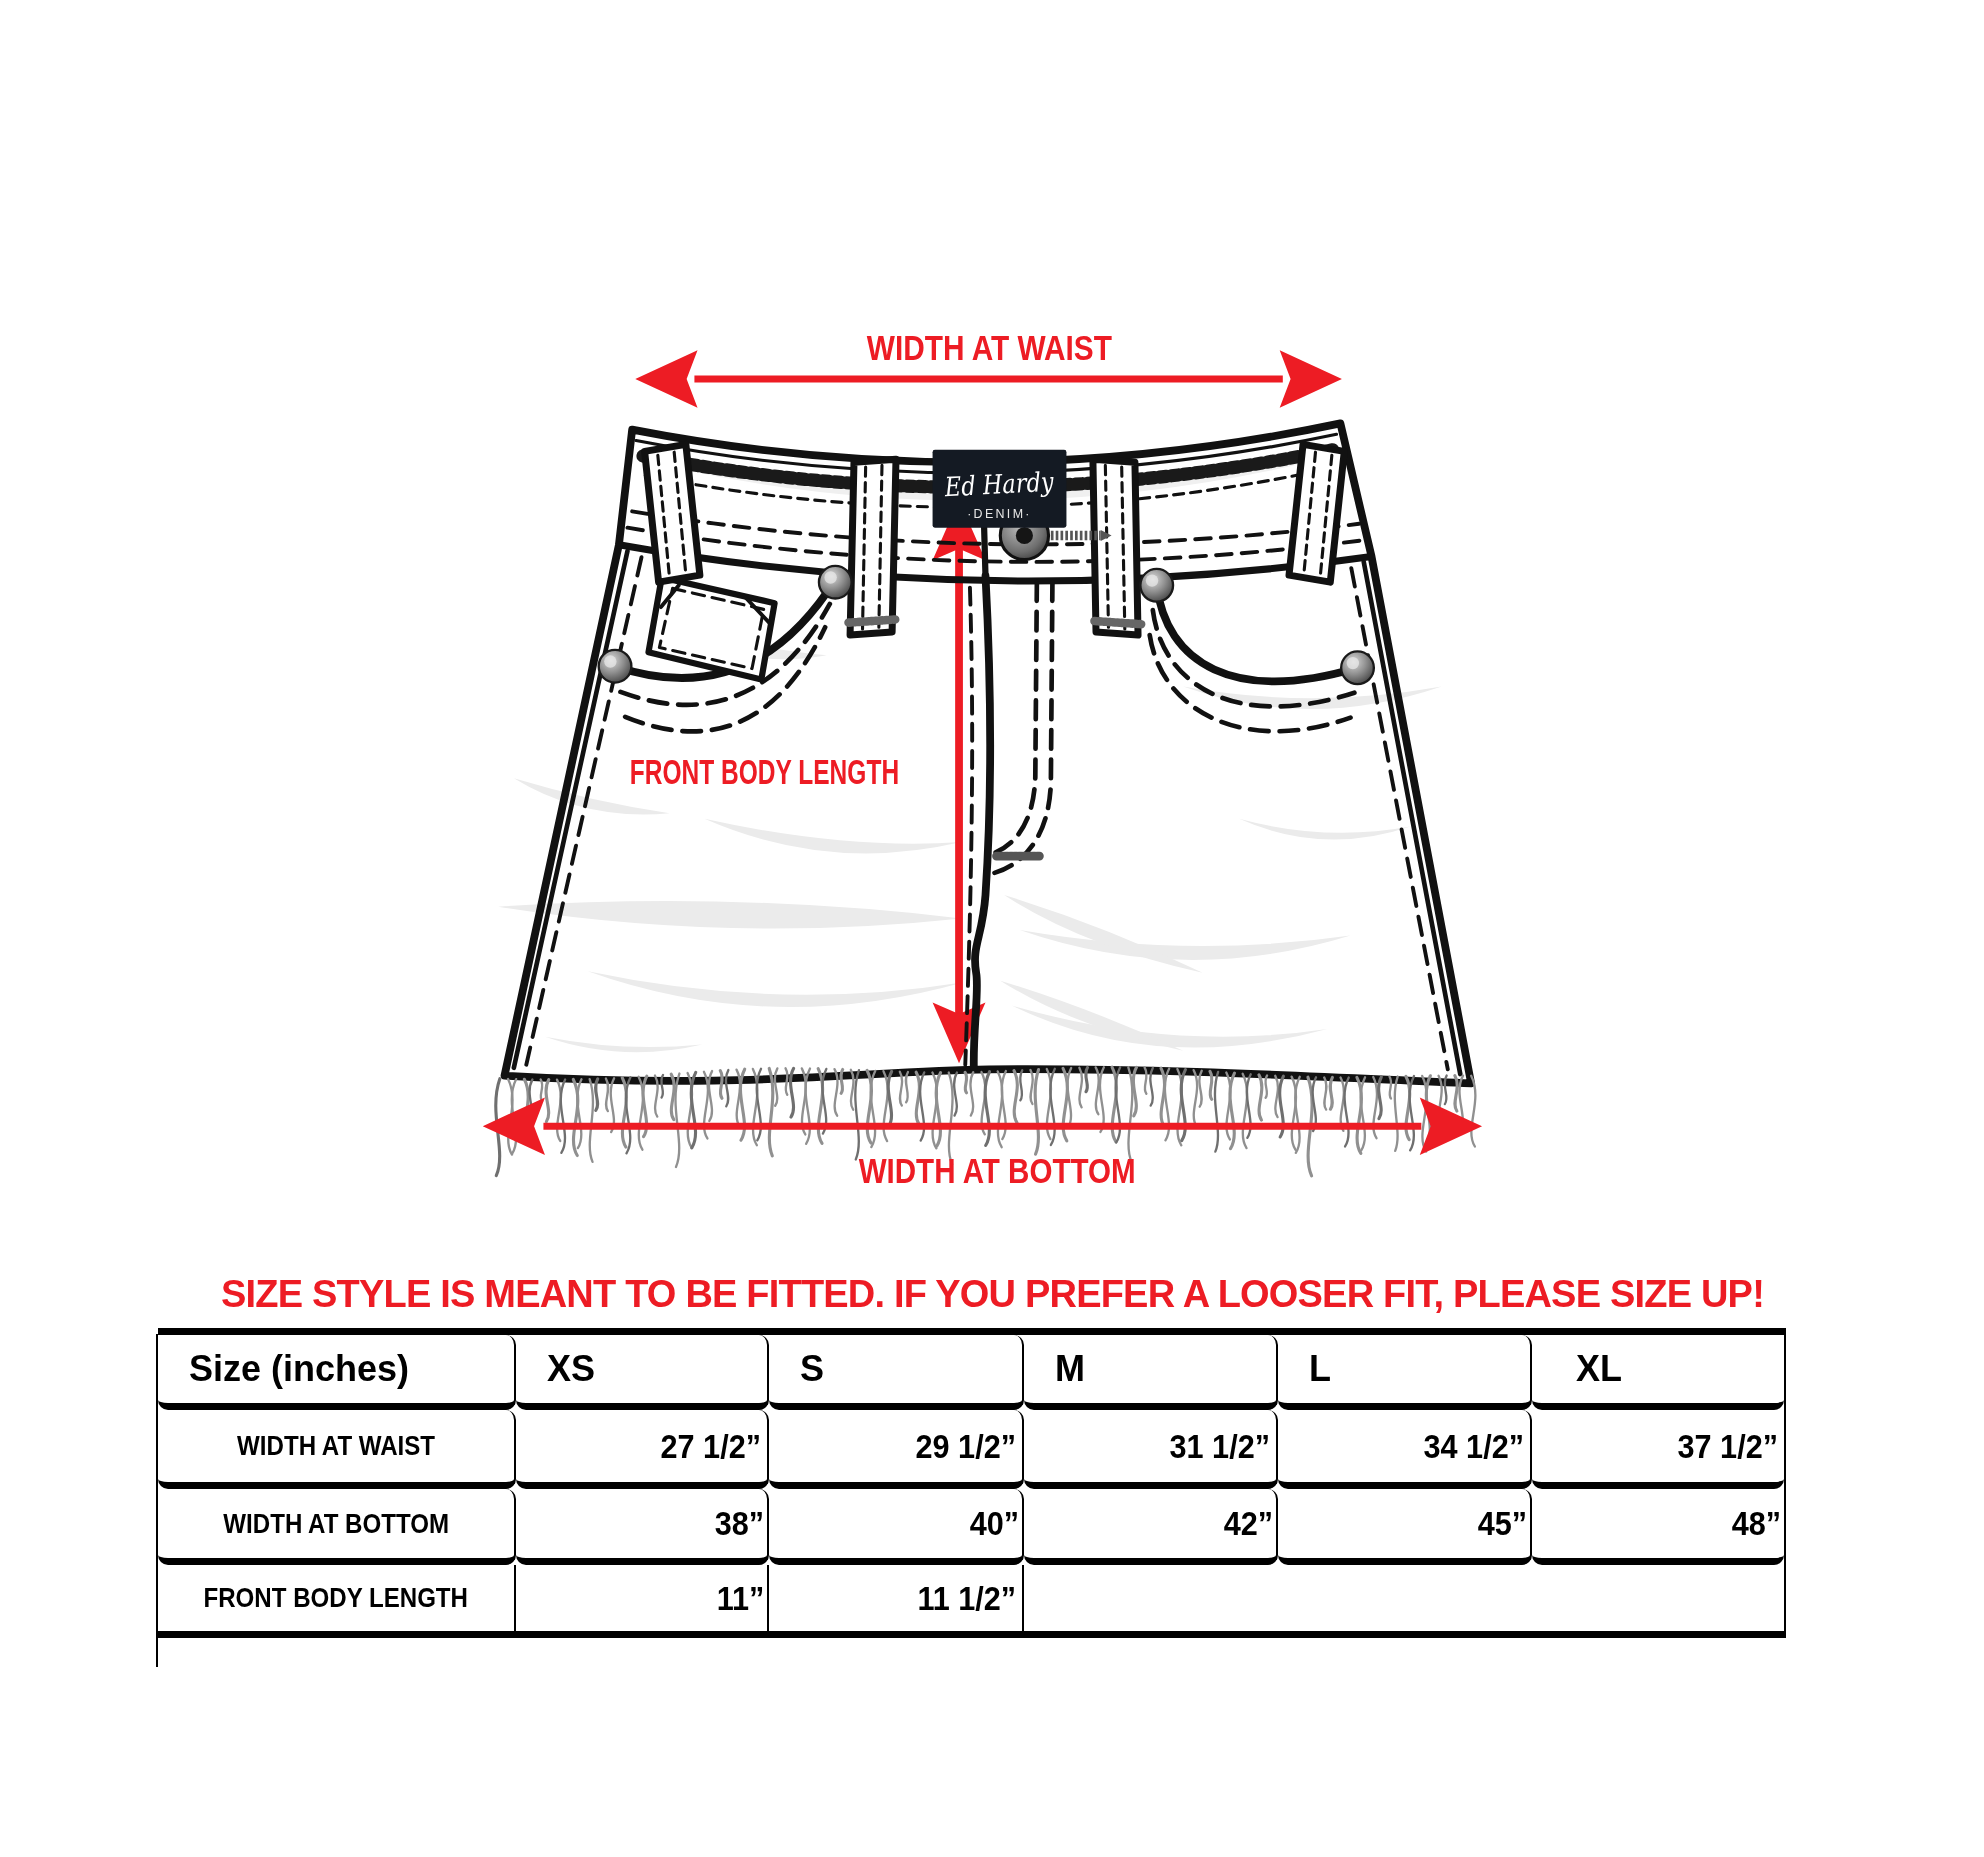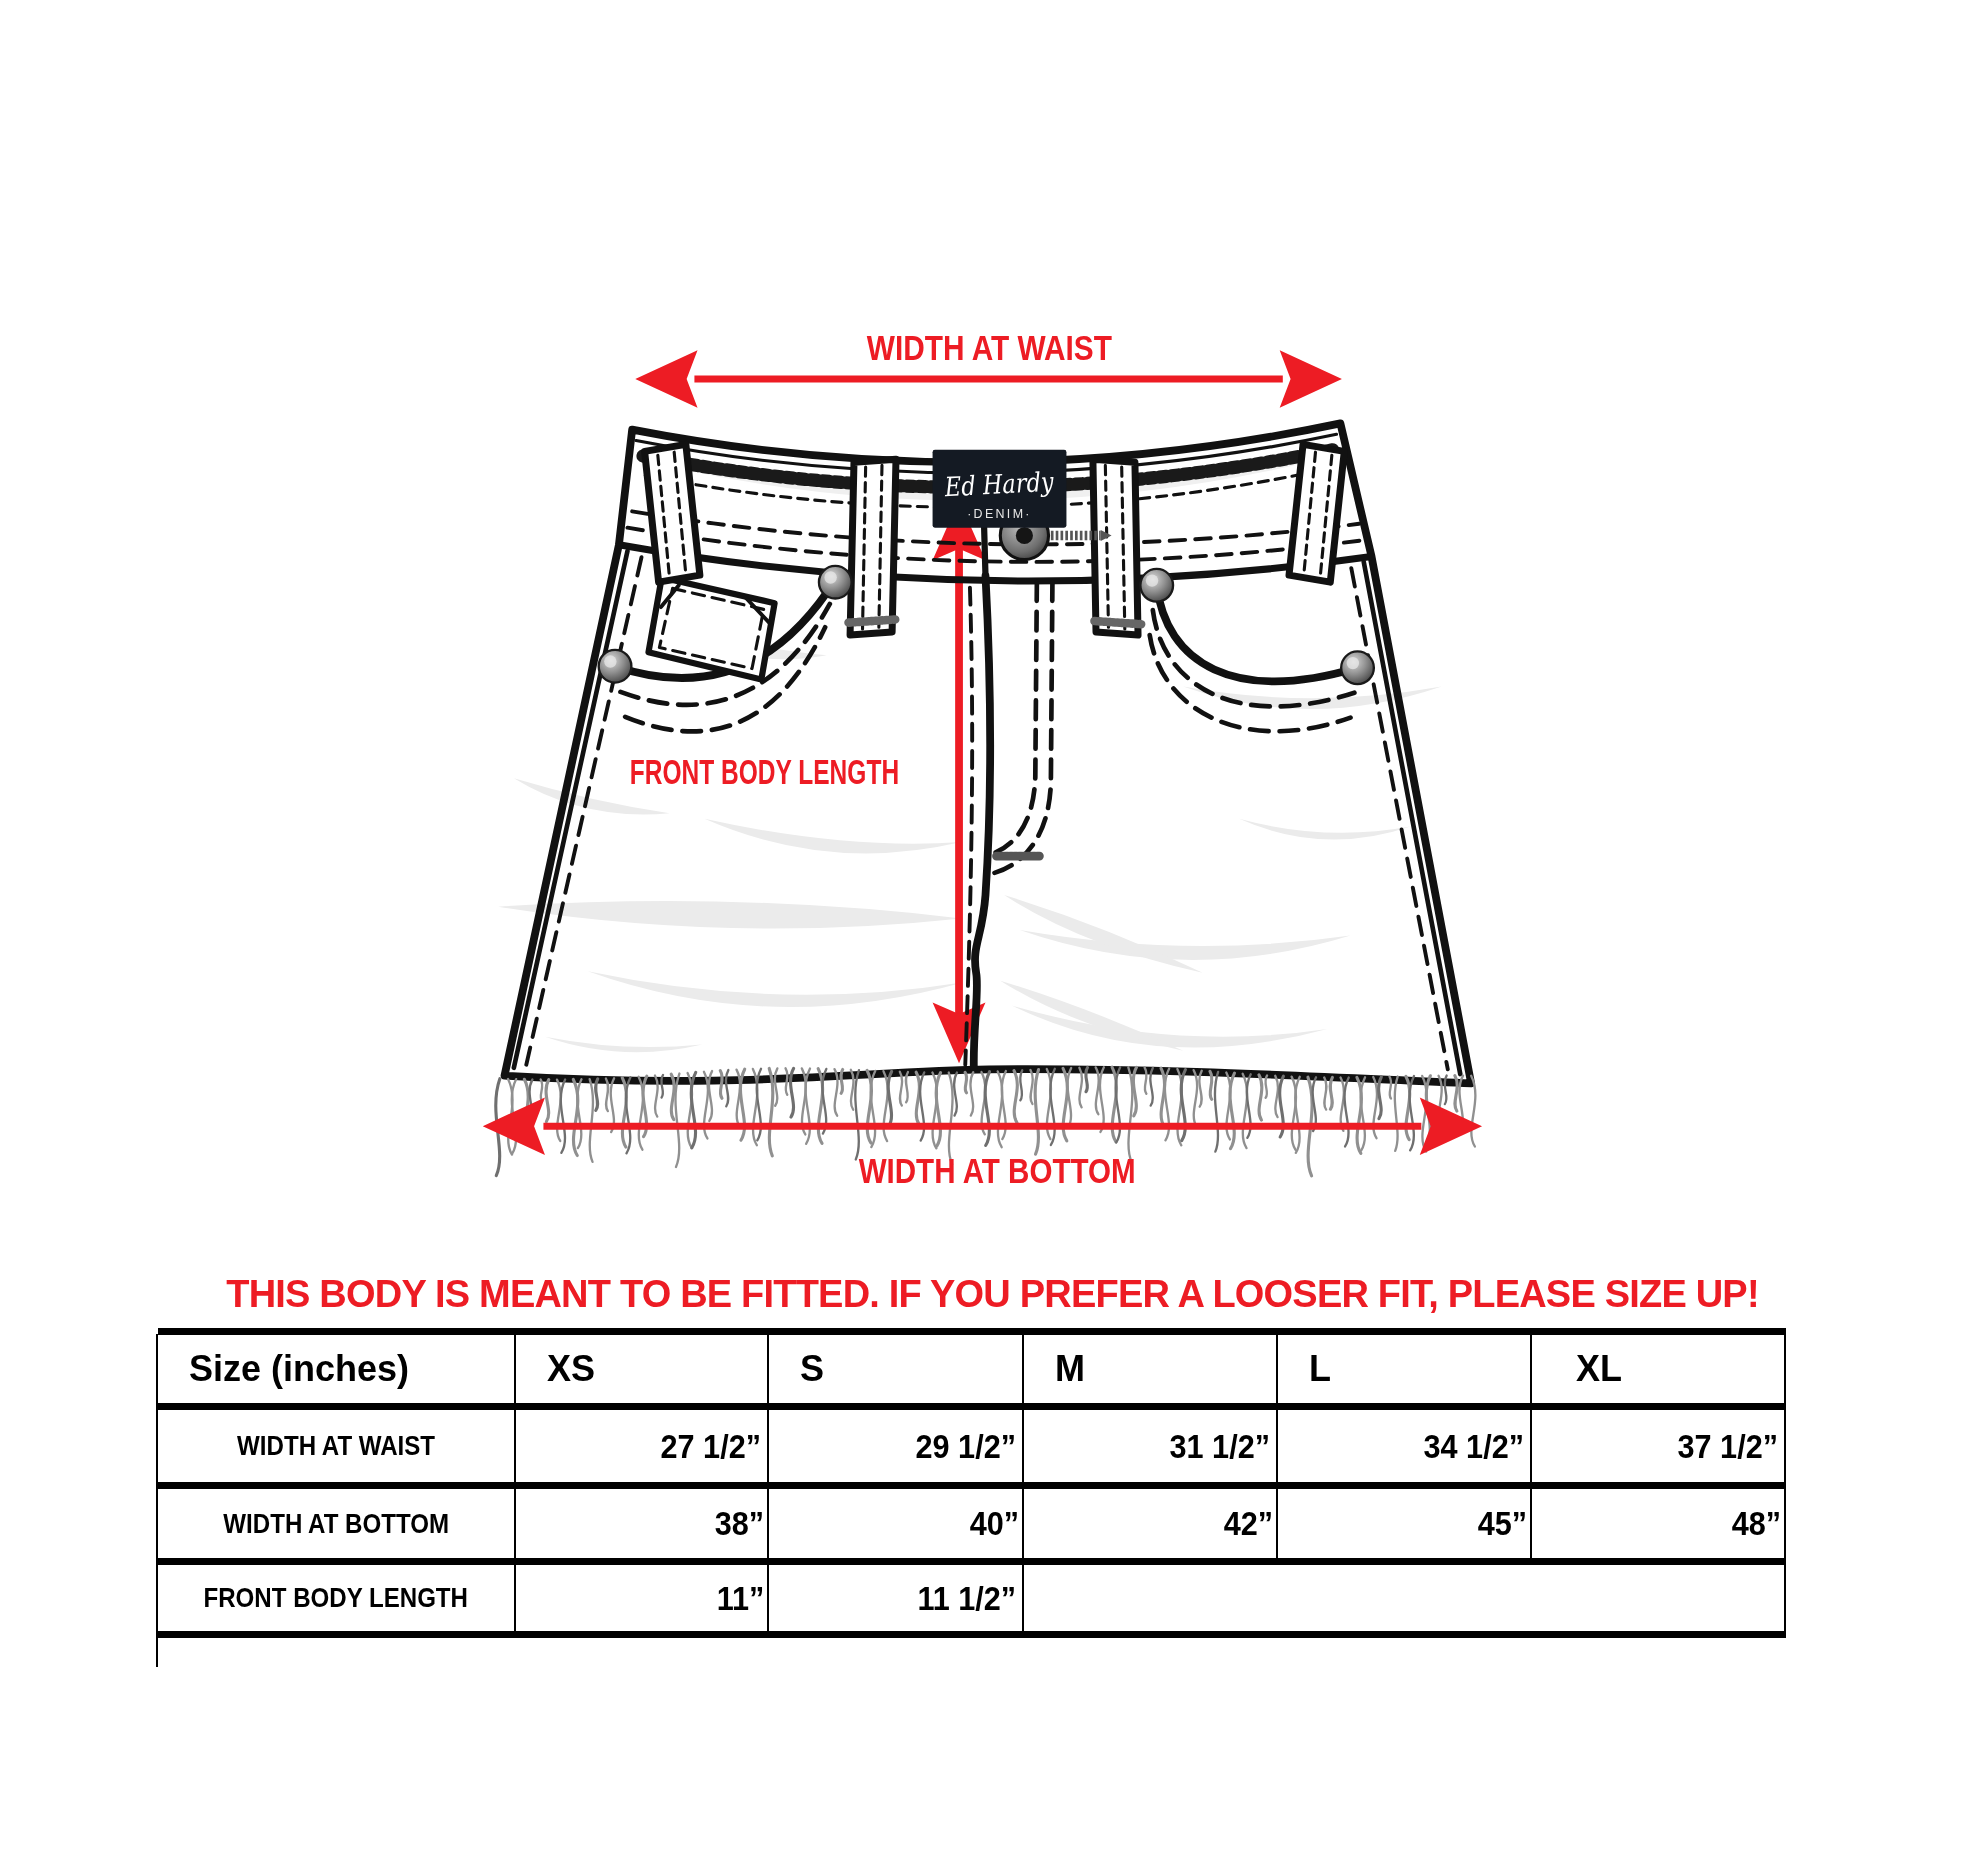--- a/index.html
+++ b/index.html
@@ -8,21 +8,21 @@
   svg{position:absolute;left:0;top:0;}
   .red-label{fill:#ED1C24;font-family:"Liberation Sans",sans-serif;font-weight:bold;}
   .notice{position:absolute;top:1273px;left:0;width:1985px;text-align:center;
           color:#ED1C24;font-weight:bold;font-size:38px;letter-spacing:-0.8px;}
   .size-table{position:absolute;left:158px;top:1328px;width:1626px;
       border-top:7.8px solid #000;border-bottom:7.8px solid #000;border-right:2.3px solid #000;
       display:grid;grid-template-columns:358px 253px 255px 254px 254px 252px;
       grid-template-rows:75px 79px 76px 66px;box-sizing:content-box;color:#000;}
   .size-table .cell{box-sizing:border-box;border-right:2.3px solid #000;display:flex;align-items:center;background:#fff;}
   .size-table .cell.last-col{border-right:none;padding-left:44px;}
-  .size-table .cell.hline{border-bottom:7.8px solid #000;}
+  .size-table .cell.hline{border-bottom:7.8px solid #000;border-radius:10px;}
   .size-table .th{font-size:36px;font-weight:bold;padding-left:31px;justify-content:flex-start;}
   .size-table .row-label{font-size:28px;font-weight:bold;justify-content:center;text-align:center;}
   .size-table .val{font-size:34px;font-weight:bold;justify-content:flex-end;}
   .cond{display:inline-block;transform:scaleX(.9);white-space:nowrap;}
   .cond2{display:inline-block;transform:scaleX(.86);white-space:nowrap;}
   .table-left-line{position:absolute;left:156px;top:1334px;width:2.3px;height:333px;background:#000;}
 </style>
 </head>
 <body>
 
@@ -302,21 +302,21 @@
         <line x1="698" y1="1447" x2="1826" y2="1447" stroke-width="9"></line>
         <polygon stroke="none" points="620,1447 700,1410 686,1447 700,1484"></polygon>
         <polygon stroke="none" points="1904,1447 1824,1410 1838,1447 1824,1484"></polygon>
       </g>
       <text class="red-label" x="1271" y="462" text-anchor="middle" font-size="46" textLength="315" lengthAdjust="spacingAndGlyphs">WIDTH AT WAIST</text>
       <text class="red-label" x="982" y="1007" text-anchor="middle" font-size="46" textLength="346" lengthAdjust="spacingAndGlyphs">FRONT BODY LENGTH</text>
       <text class="red-label" x="1281" y="1520" text-anchor="middle" font-size="46" textLength="356" lengthAdjust="spacingAndGlyphs">WIDTH AT BOTTOM</text>
     </g>
   </svg>
 
-  <div class="notice">THIS BODY IS MEANT TO BE FITTED. IF YOU PREFER A LOOSER FIT, PLEASE SIZE UP!</div>
+  <div class="notice">SIZE STYLE IS MEANT TO BE FITTED. IF YOU PREFER A LOOSER FIT, PLEASE SIZE UP!</div>
 
   <div class="size-table">
     <div class="cell th hline">
         <span>Size (inches)</span>
       </div>
     <div class="cell th hline">
         <span>XS</span>
       </div>
     <div class="cell th hline">
         <span>S</span>

